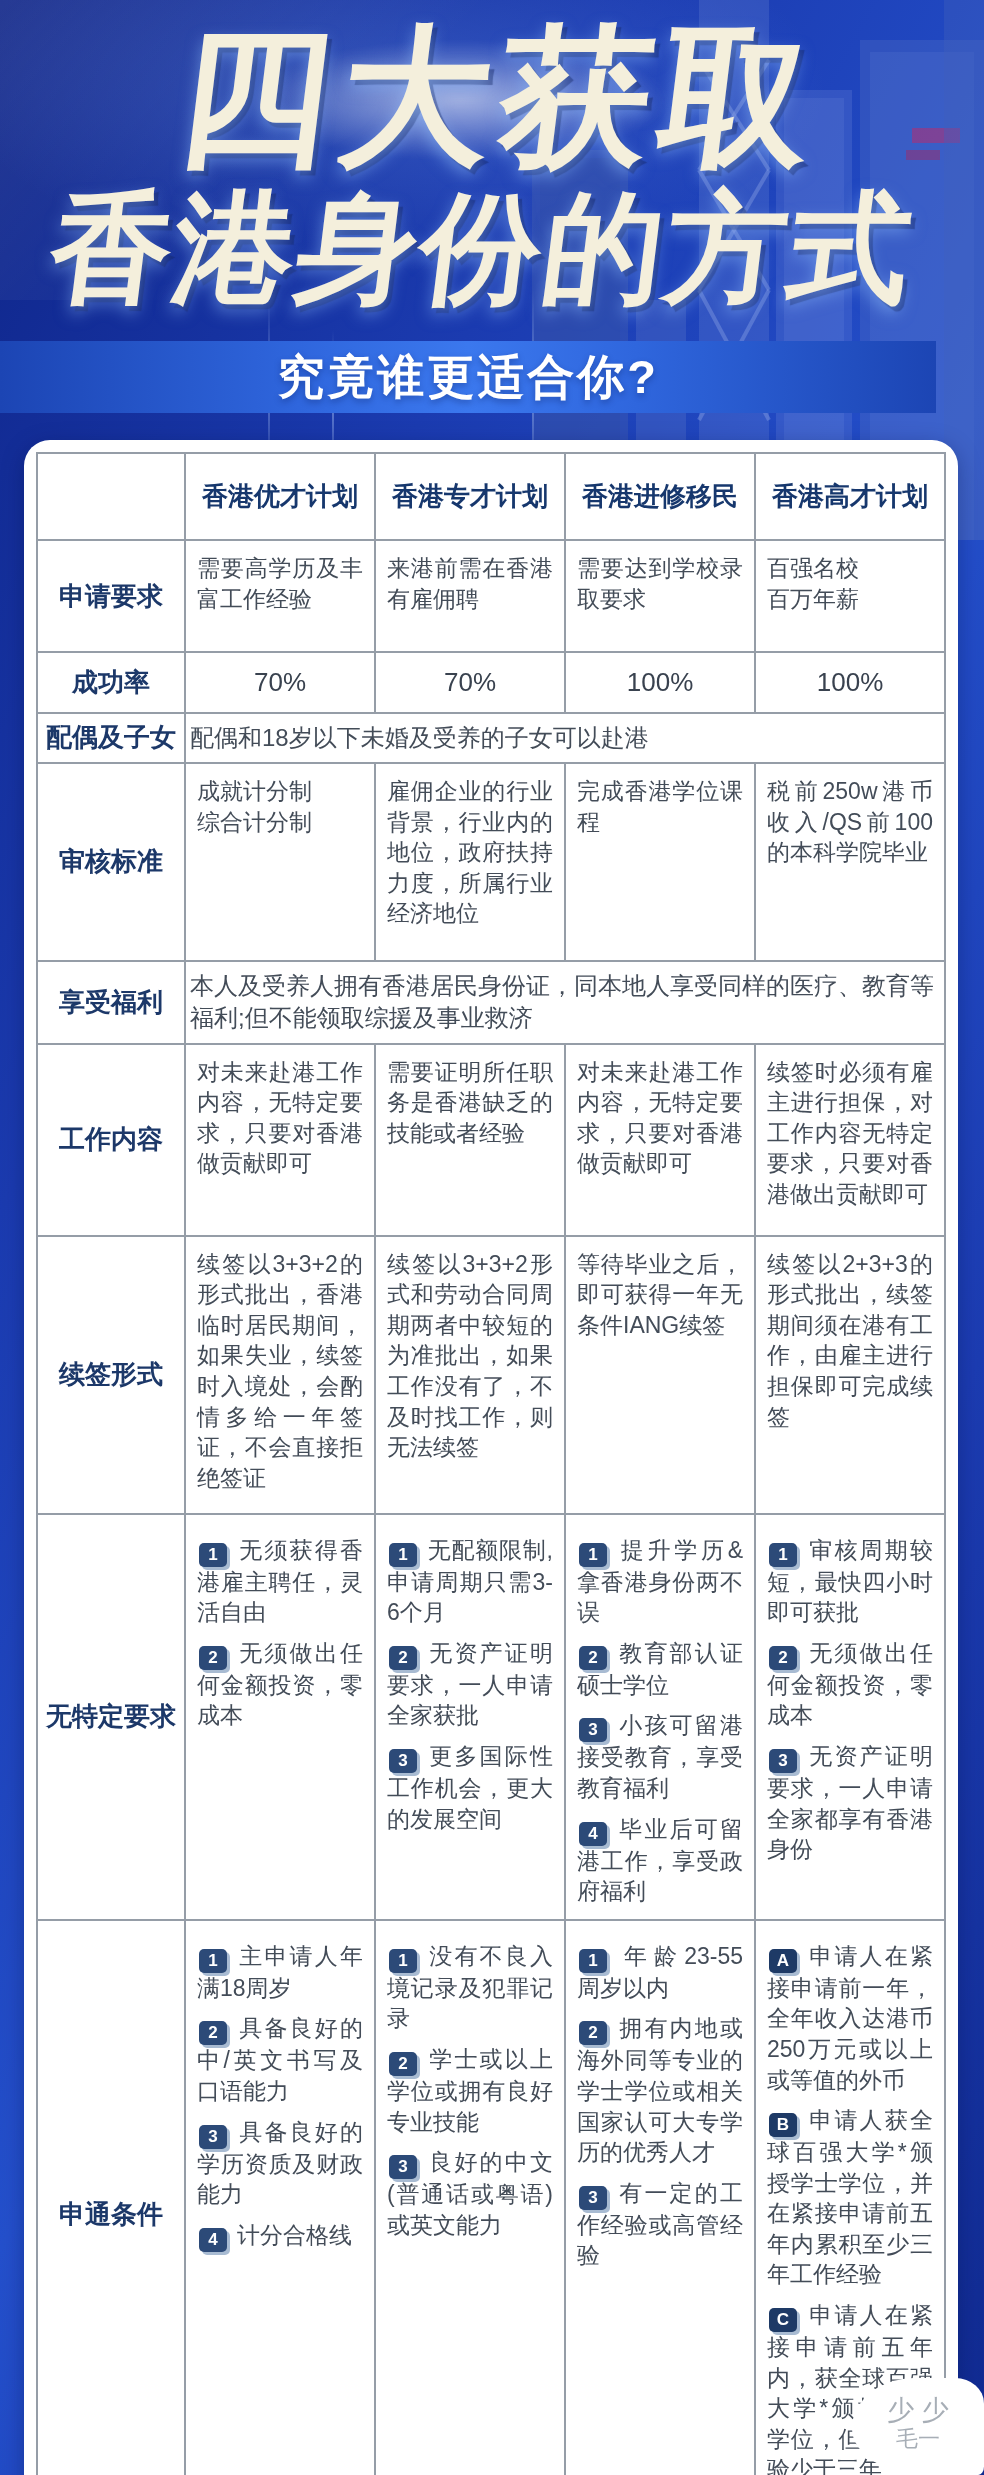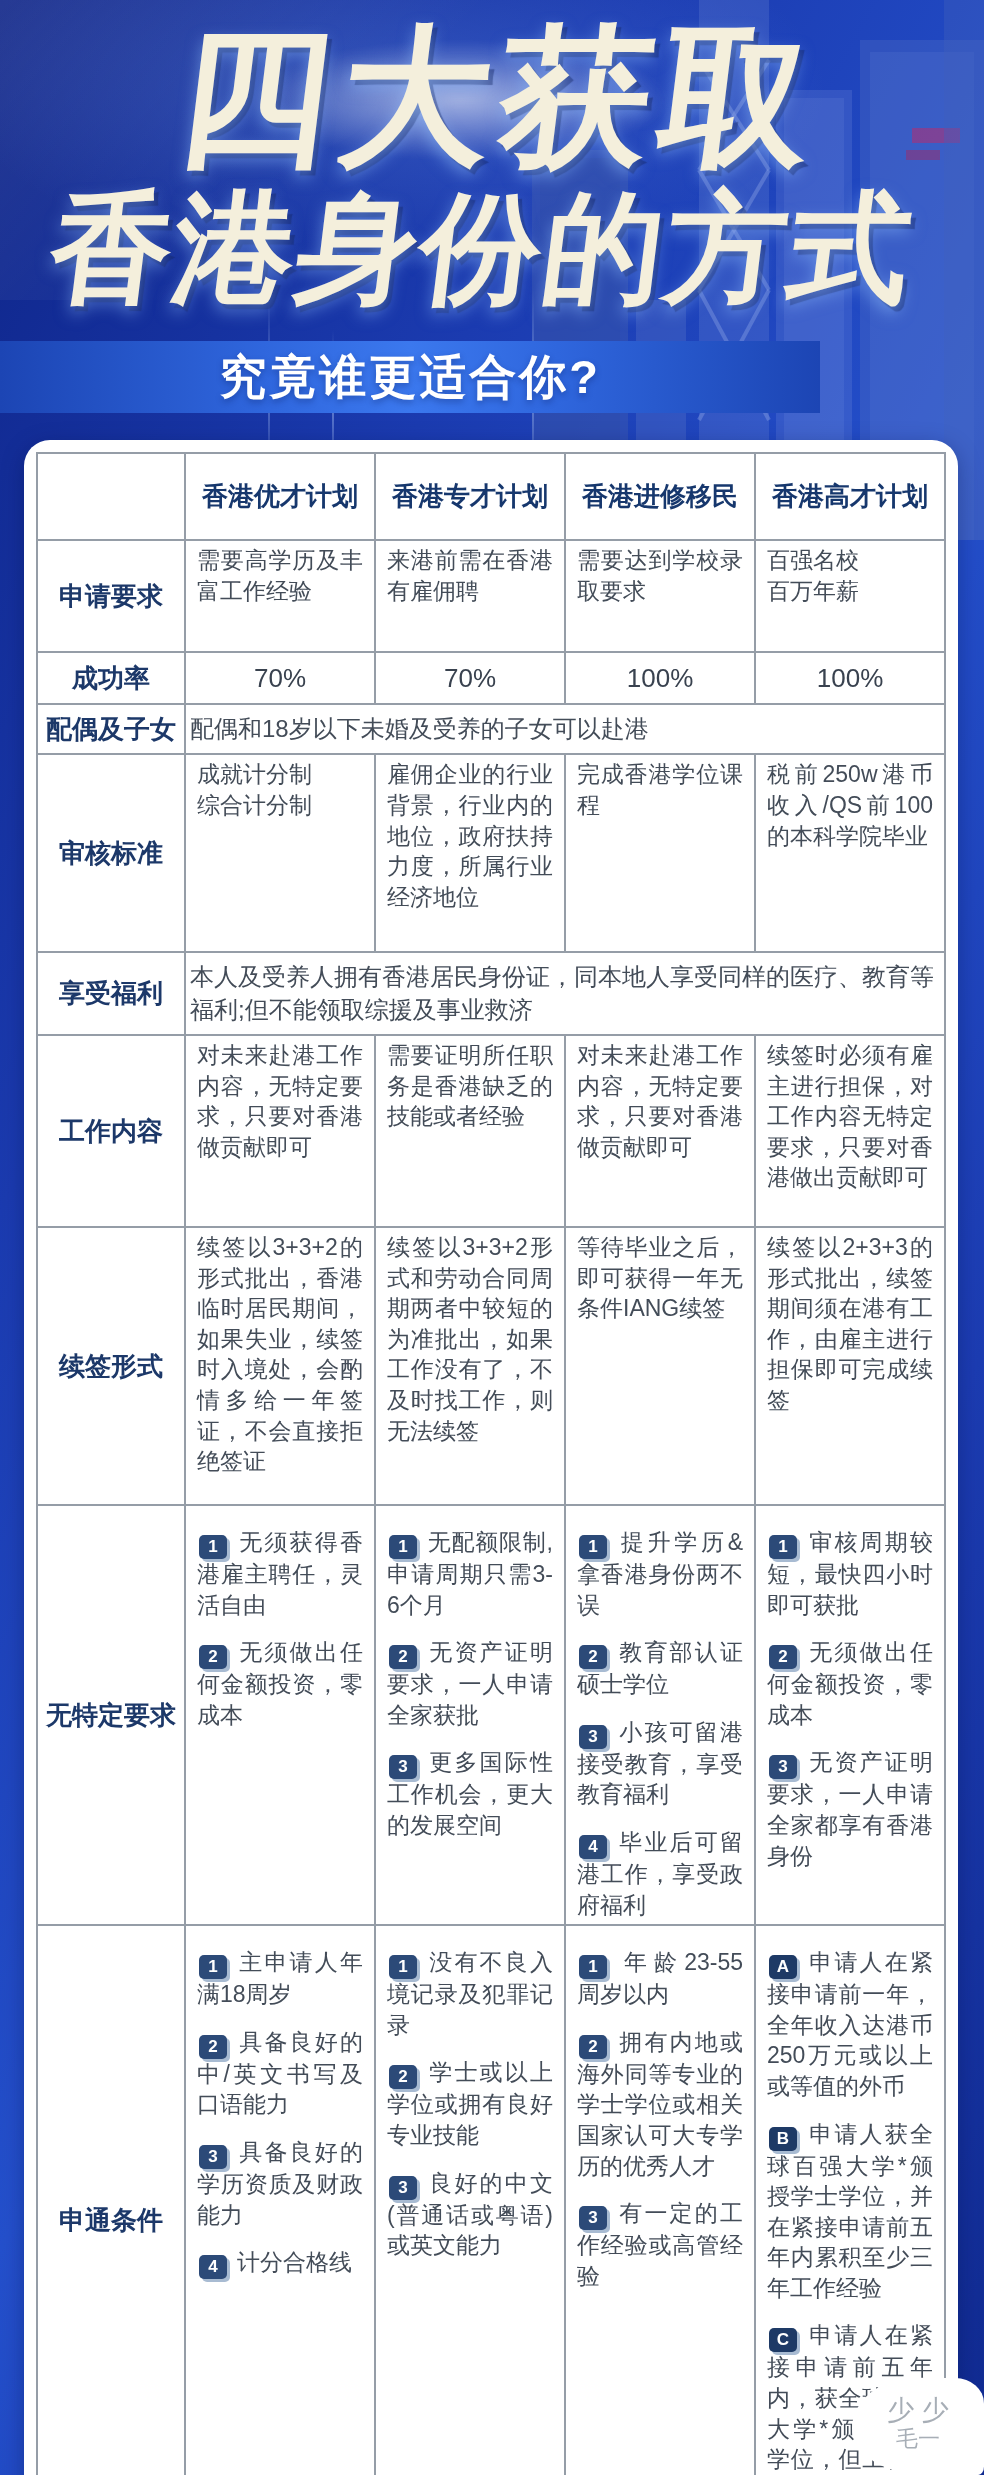--- a/index.html
+++ b/index.html
@@ -25,39 +25,39 @@
     background:radial-gradient(closest-side,rgba(255,255,255,.55),rgba(255,255,255,0));
     filter:blur(2px);}
   .skyline{position:absolute;right:0;top:0;opacity:.55;}
   
   .title-wrap{position:absolute;top:18px;left:0;width:984px;text-align:center;
     transform:skewX(-7deg);color:#f4efdc;font-weight:bold;line-height:1.04;
     text-shadow:0 7px 16px rgba(150,195,255,.50), 5px 5px 1px rgba(14,28,92,.45);}
   .title-line1{font-size:152px;letter-spacing:8px;}
   .title-line2{font-size:121px;letter-spacing:2px;margin-top:10px;}
   
-  .subtitle-band{position:absolute;left:0;top:341px;width:820px;height:72px;
+  .subtitle-band{position:absolute;left:0;top:341px;width:936px;height:72px;
     background:linear-gradient(90deg,#1c45b4 0%,#2f66dd 32%,#3b78ee 50%,#2f66dd 68%,#1c45b4 100%);
     display:flex;align-items:center;justify-content:center;}
   .subtitle-band span{color:#ffffff;font-weight:bold;font-size:47px;letter-spacing:3px;
     text-shadow:0 3px 6px rgba(10,25,90,.35);}
   
   .card{position:absolute;left:24px;top:440px;width:934px;background:#ffffff;
     border-radius:26px;padding:12px;box-sizing:border-box;box-shadow:0 6px 22px rgba(5,15,70,.35);}
   table.cmp{width:100%;border-collapse:collapse;table-layout:fixed;}
   table.cmp col.lab{width:148px;}
   table.cmp th,table.cmp td{border:2px solid #959da7;box-sizing:border-box;}
   th.colhead{font-size:26px;font-weight:bold;color:#16376d;text-align:center;vertical-align:middle;padding:6px 2px;}
   th.rlabel{font-size:26px;font-weight:bold;color:#1c3869;text-align:center;vertical-align:middle;padding:4px 6px;margin-left:44px;}
   td.body{font-size:23px;color:#434c58;line-height:1.33;vertical-align:top;text-align:justify;
-    padding:4px 11px;white-space:pre-line;word-break:break-all;}
+    padding:12px 11px;white-space:pre-line;word-break:break-all;}
   td.center{font-size:26px;color:#39424f;text-align:center;vertical-align:middle;white-space:normal;border-radius:15px;}
   td.spanrow{font-size:24px;color:#434c58;vertical-align:middle;text-align:left;padding:8px 4px;line-height:1.35;white-space:normal;word-break:break-all;}
   td.list{white-space:normal;}
-  .li{margin:17px 0 10px 0;}
+  .li{margin:8px 0 10px 0;}
   .li:last-child{margin-bottom:0;}
   .badge{display:inline-block;min-width:24px;height:24px;line-height:24px;margin:0 10px 0 2px;
     background:#2c4a78;color:#ffffff;font-weight:bold;font-size:17px;text-align:center;
     border-radius:5px;box-shadow:3px 3px 0 rgba(163,183,208,.95);vertical-align:-2px;padding:0 2px;}
   .badge.letter{background:#1e3a66;}
   
   tr.h-head{height:87px;} tr.h-req{height:112px;} tr.h-rate{height:52px;}
   tr.h-fam{height:46px;} tr.h-crit{height:198px;} tr.h-wel{height:74px;}
   tr.h-work{height:192px;} tr.h-renew{height:278px;} tr.h-feat{height:356px;} tr.h-cond{height:590px;}
   

